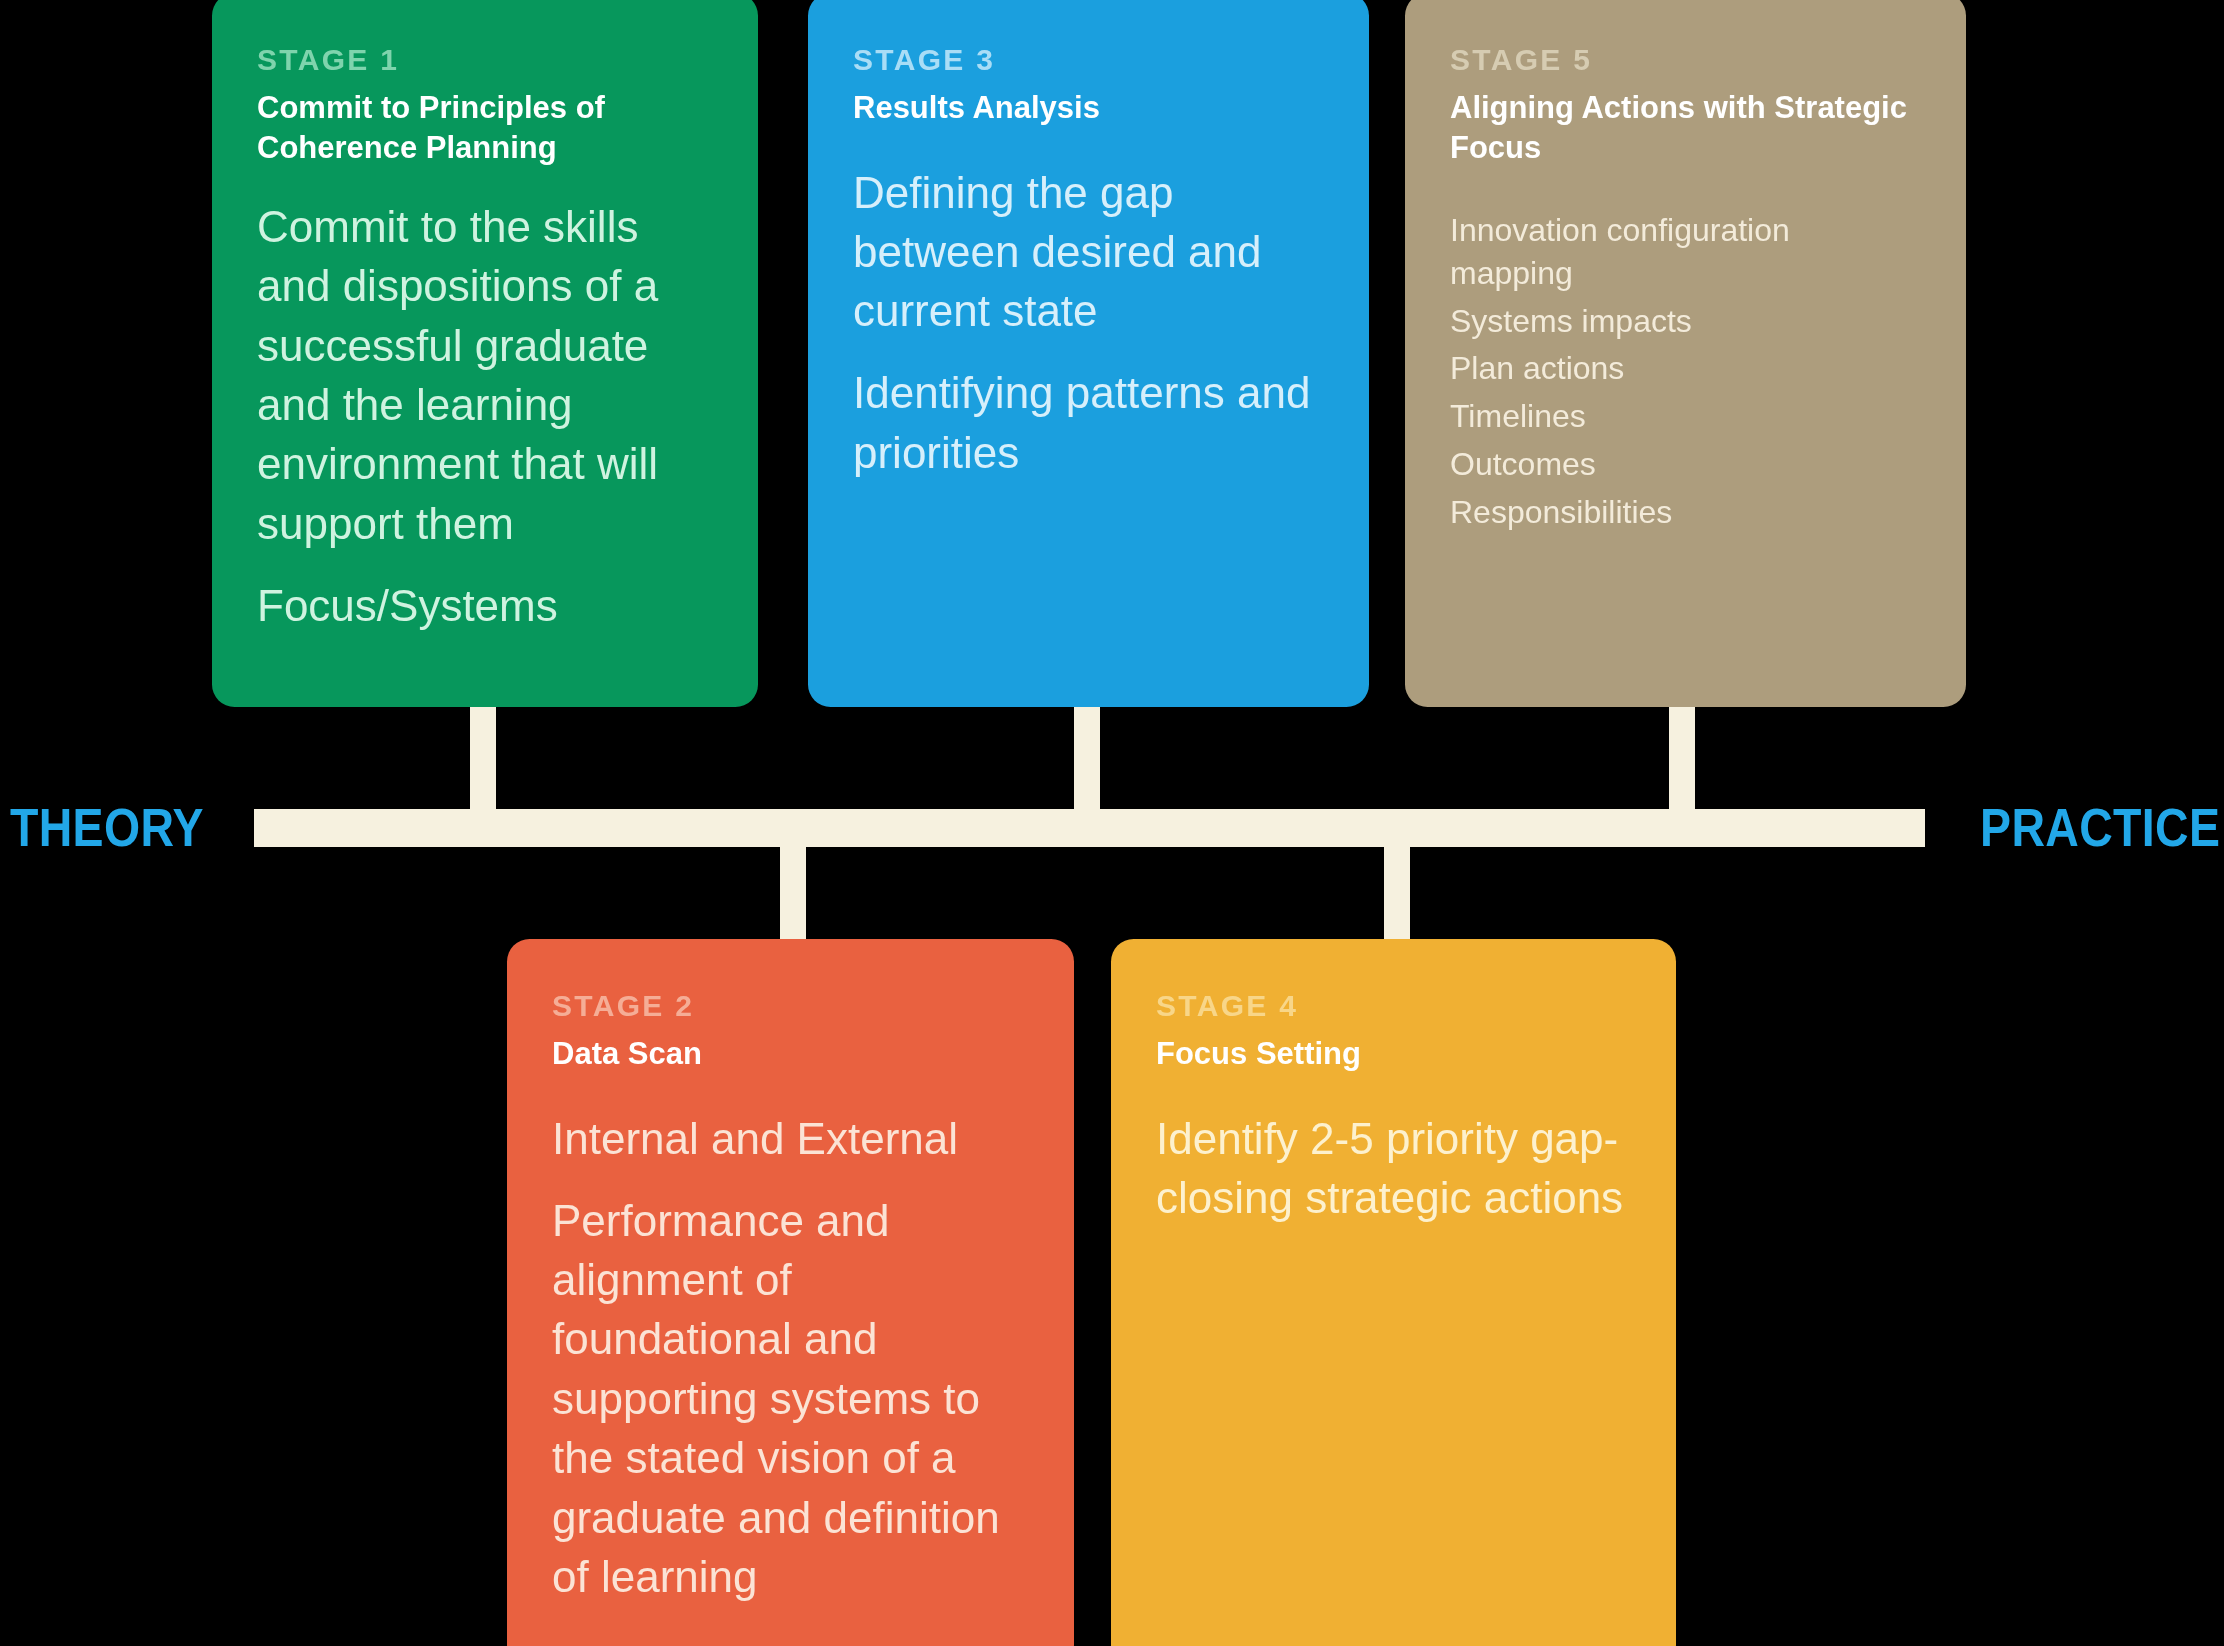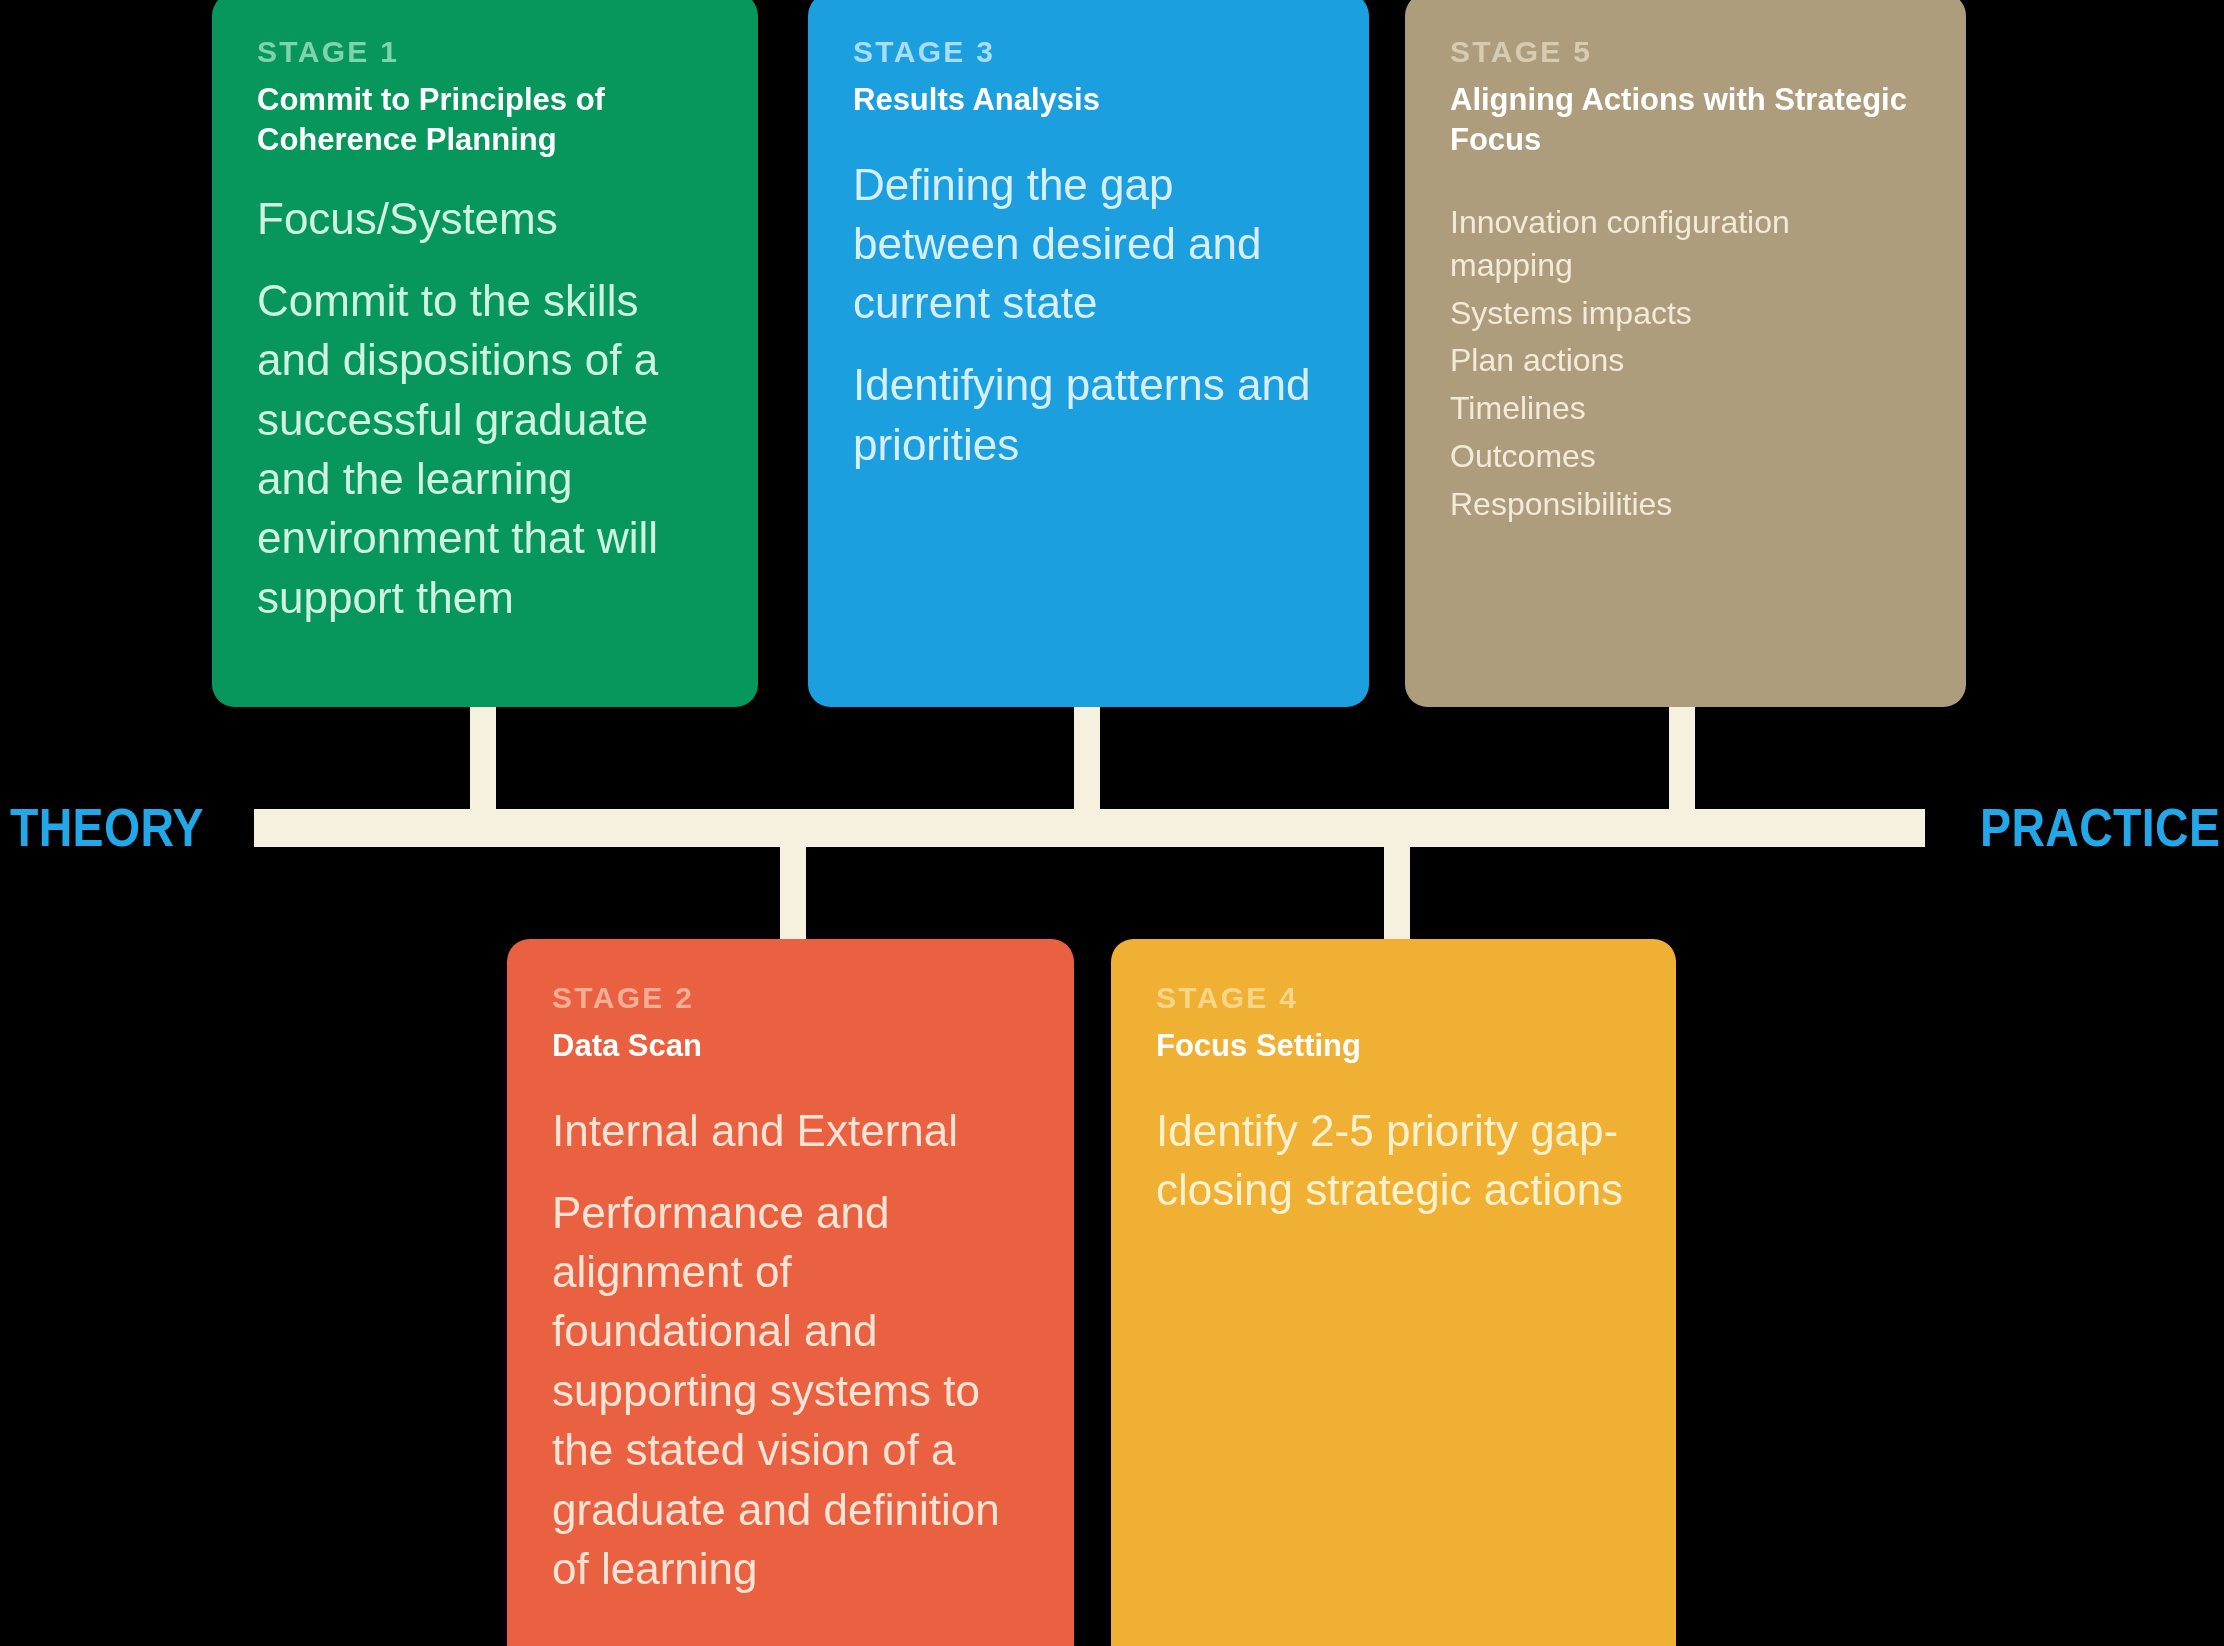--- a/index.html
+++ b/index.html
@@ -64,21 +64,21 @@
     border-radius: 22.6px;
     box-sizing: border-box;
     padding: 42px 45px 35px 45px;
     overflow: hidden;
   }
   .card .eyebrow {
     font-size: 30px;
     font-weight: 700;
     letter-spacing: 2.3px;
     line-height: 1.1;
-    margin: 0 0 12px 0;
+    margin: 8px 0 12px 0;
   }
   .card .title {
     font-size: 31px;
     font-weight: 700;
     line-height: 1.28;
     margin: 0 0 29.5px 0;
     color: #FFFFFF;
   }
   .card .body-line {
     font-size: 44px;
@@ -131,22 +131,22 @@
   <div class="stem" id="stem-5"></div>
   <div class="stem" id="stem-2"></div>
   <div class="stem" id="stem-4"></div>
 
   <div class="endpoint-label" id="label-theory">THEORY</div>
   <div class="endpoint-label" id="label-practice">PRACTICE</div>
 
   <div class="card" id="card-stage-1">
     <p class="eyebrow">STAGE 1</p>
     <p class="title">Commit to Principles of Coherence Planning</p>
+    <p class="body-line">Commit to the skills and dispositions of a successful graduate and the learning environment that will support them</p>
     <p class="body-line">Focus/Systems</p>
-    <p class="body-line">Commit to the skills and dispositions of a successful graduate and the learning environment that will support them</p>
   </div>
 
   <div class="card" id="card-stage-3">
     <p class="eyebrow">STAGE 3</p>
     <p class="title tight">Results Analysis</p>
     <p class="body-line">Defining the gap between desired and current state</p>
     <p class="body-line">Identifying patterns and priorities</p>
   </div>
 
   <div class="card" id="card-stage-5">

